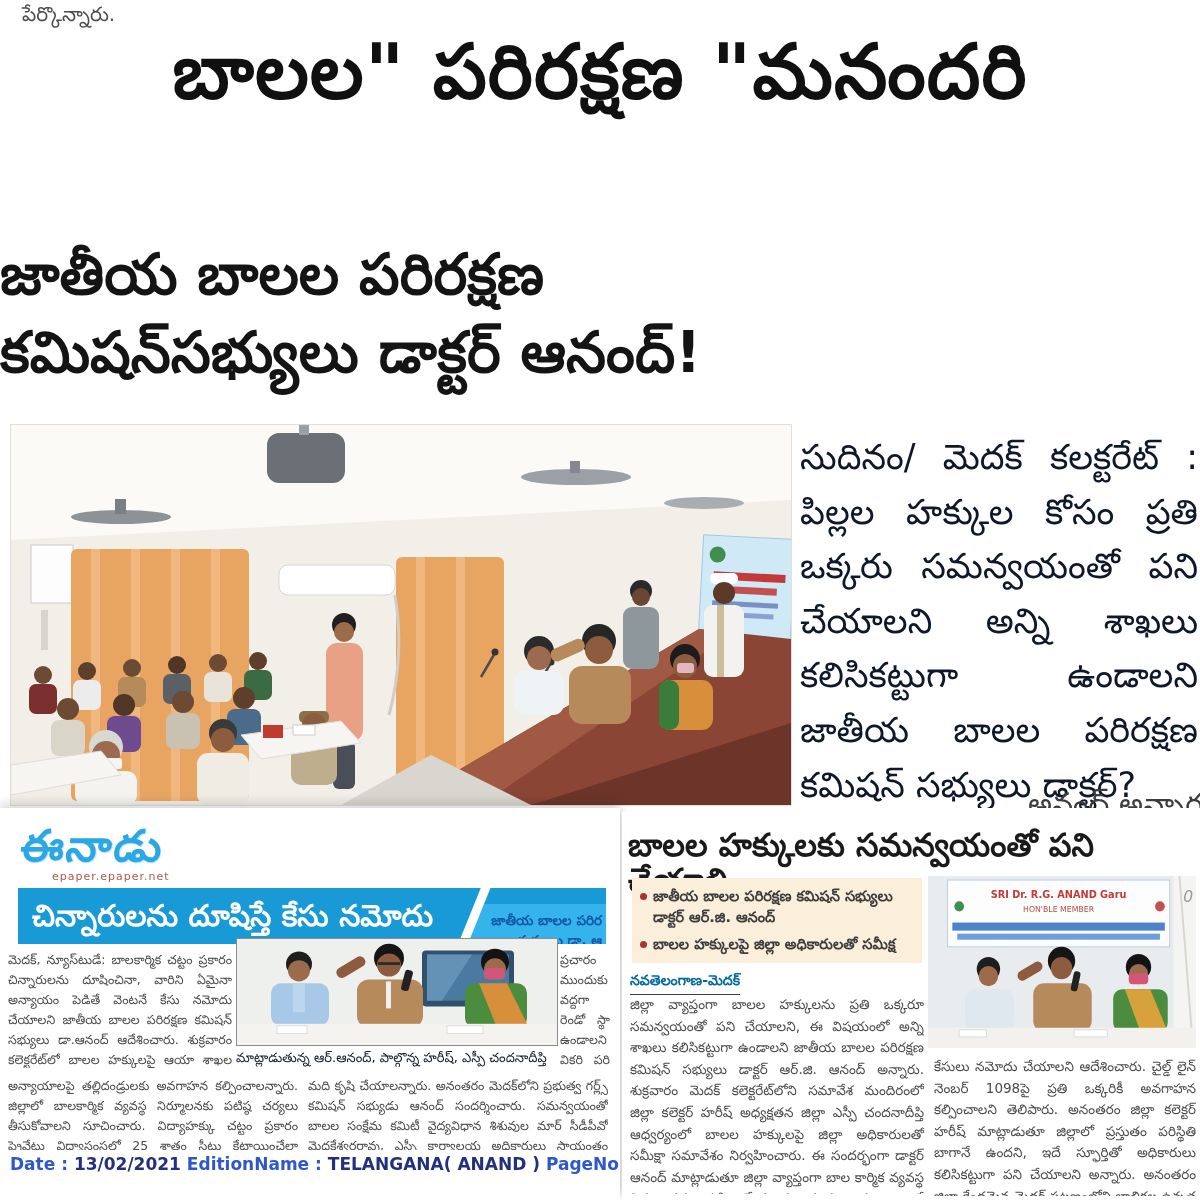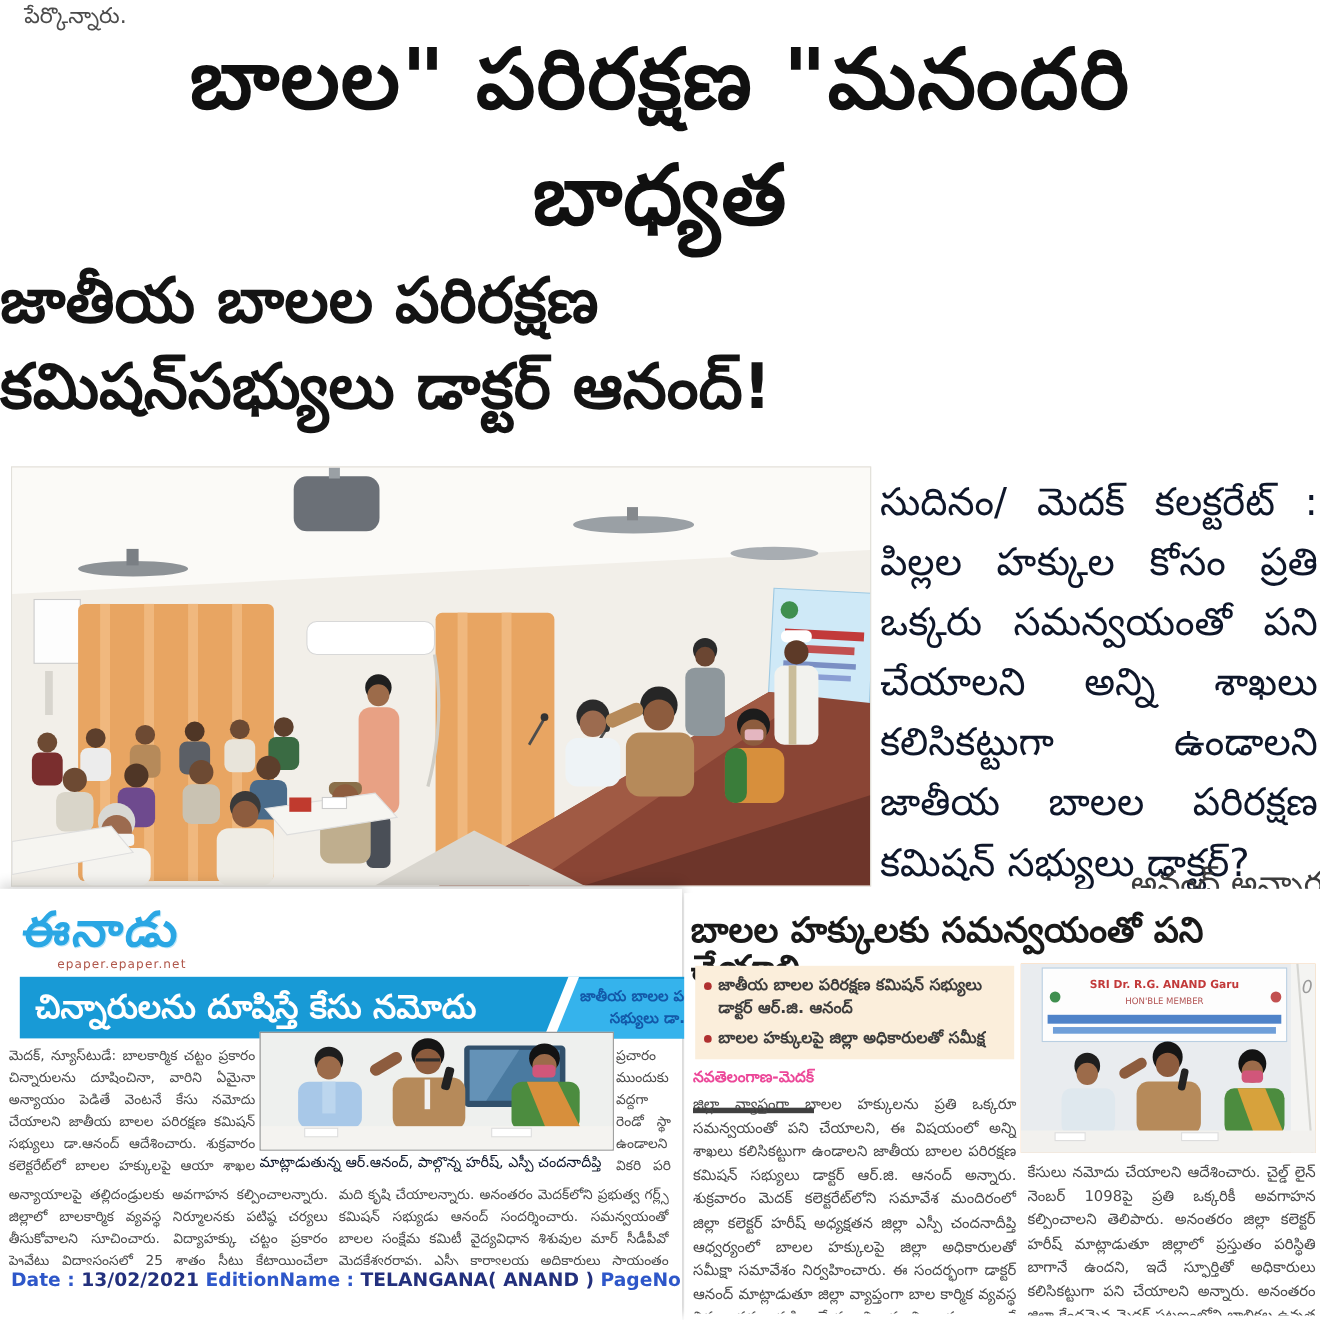--- a/index.html
+++ b/index.html
@@ -24,24 +24,24 @@
 
   .lead-col{left:800px;top:430px;width:398px;height:378px;overflow:hidden;
             font-size:35px;line-height:1.56;color:#0f172a;text-align:justify;}
 
   
   .eenadu-clip{left:0;top:808px;width:620px;height:392px;background:#fff;
                box-shadow:0 -5px 10px rgba(0,0,0,.14),6px 0 8px -5px rgba(0,0,0,.18);}
   .eenadu-logo{left:20px;top:12px;font-size:44px;font-weight:800;color:#2aa7e4;
                transform:skewX(-5deg);letter-spacing:2px;text-shadow:1px 1px 0 #bfe6f8;}
   .eenadu-sub{left:52px;top:62px;font-size:11px;color:#b0574a;letter-spacing:1px;}
-  .blue-banner{left:18px;top:80px;width:588px;height:56px;background:#189ad6;overflow:hidden;padding-left:36px;}
+  .blue-banner{left:18px;top:80px;width:588px;height:56px;background:#189ad6;overflow:hidden;}
   .blue-banner .title{position:absolute;left:14px;top:0;height:56px;line-height:56px;
                       color:#fff;font-size:30px;font-weight:700;white-space:nowrap;}
-  .banner-right{position:absolute;right:0;top:2px;height:56px;width:152px;background:#35b3ec;
+  .banner-right{position:absolute;right:0;top:16px;height:56px;width:152px;background:#35b3ec;
                 clip-path:polygon(20% 0,100% 0,100% 100%,2% 100%);}
   .banner-right .ln{position:absolute;right:4px;color:#1358a8;font-weight:700;font-size:13.5px;
                     white-space:nowrap;}
   .banner-right .ln.a{top:8px;}
   .banner-right .ln.b{top:28px;}
   .banner-slash{position:absolute;right:128px;top:-10px;width:9px;height:80px;background:#fff;
                 transform:rotate(22deg);}
 
   .news-small{font-size:12.5px;line-height:1.6;color:#4a4a4a;text-align:justify;overflow:hidden;}
   .col1{left:8px;top:142px;width:224px;height:118px;}
@@ -58,37 +58,36 @@
 
   
   .art2{left:622px;top:812px;width:578px;height:388px;background:#fff;}
   .art2 .headline{left:6px;top:16px;width:566px;font-size:32px;font-weight:700;color:#1a1a1a;
                   line-height:1.1;}
   .bullets{left:10px;top:66px;width:290px;background:#fbeedb;padding:8px 8px 8px 6px;box-sizing:border-box;}
   .bullet-row{display:flex;align-items:flex-start;margin-bottom:6px;}
   .bullet-row:last-child{margin-bottom:0;}
   .bdot{flex:0 0 7px;width:7px;height:7px;border-radius:50%;background:#b03030;margin:7px 6px 0 2px;}
   .btext{font-size:14.5px;font-weight:700;color:#3c3c3c;line-height:1.45;}
-  .art2-dateline{left:8px;top:160px;font-size:14px;font-weight:700;color:#ec4899;
-                 border-bottom:5px solid #404040;padding-bottom:16px;}
+  .art2-dateline{left:8px;top:160px;font-size:14px;font-weight:700;color:#0369a1;
+                 border-bottom:1px solid #404040;padding-bottom:2px;}
   .art2-col1{left:8px;top:182px;width:294px;height:200px;font-size:13.5px;}
   .art2-col2{left:312px;top:244px;width:262px;height:140px;font-size:13.5px;}
   .art2-photo{left:306px;top:64px;width:268px;height:172px;background:#fdba74;}
   .art2-photo svg{display:block;width:100%;height:100%;}
   .cutline{left:1028px;top:786px;width:172px;height:22px;overflow:hidden;font-size:30px;
            color:#3c3c3c;white-space:nowrap;}
 </style>
 </head>
 <body>
 
 <div class="canvas">
 
   <div class="abs top-note">పేర్కొన్నారు.</div>
   <div class="abs h1 l1">బాలల" పరిరక్షణ "మనందరి</div>
-  <div class="abs h1 l2">బాధ్యత</div>
   <div class="abs h2 l1">జాతీయ బాలల పరిరక్షణ</div>
   <div class="abs h2 l2">కమిషన్‌సభ్యులు డాక్టర్ ఆనంద్!</div>
 
   <div class="abs main-photo">
     <svg viewBox="0 0 780 380" preserveAspectRatio="none">
       <rect width="780" height="380" fill="#f2efe9"></rect>
       <polygon points="0,0 780,0 780,75 0,115" fill="#fbfaf7"></polygon>
 
       <ellipse cx="110" cy="92" rx="50" ry="7" fill="#8d9296"></ellipse>
         <rect x="104" y="74" width="11" height="15" fill="#7a7f84"></rect>

